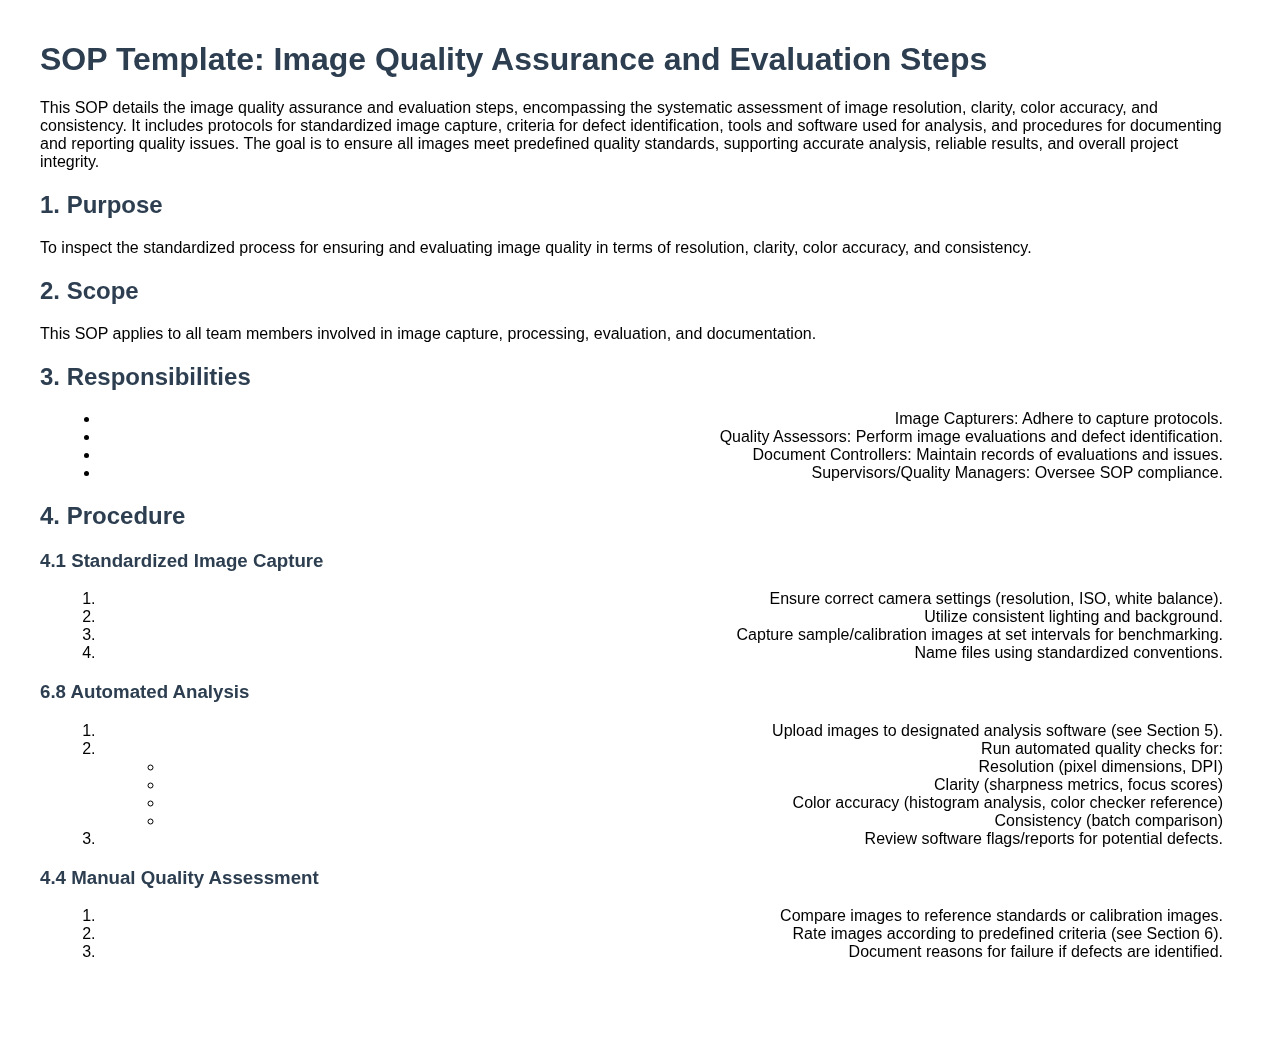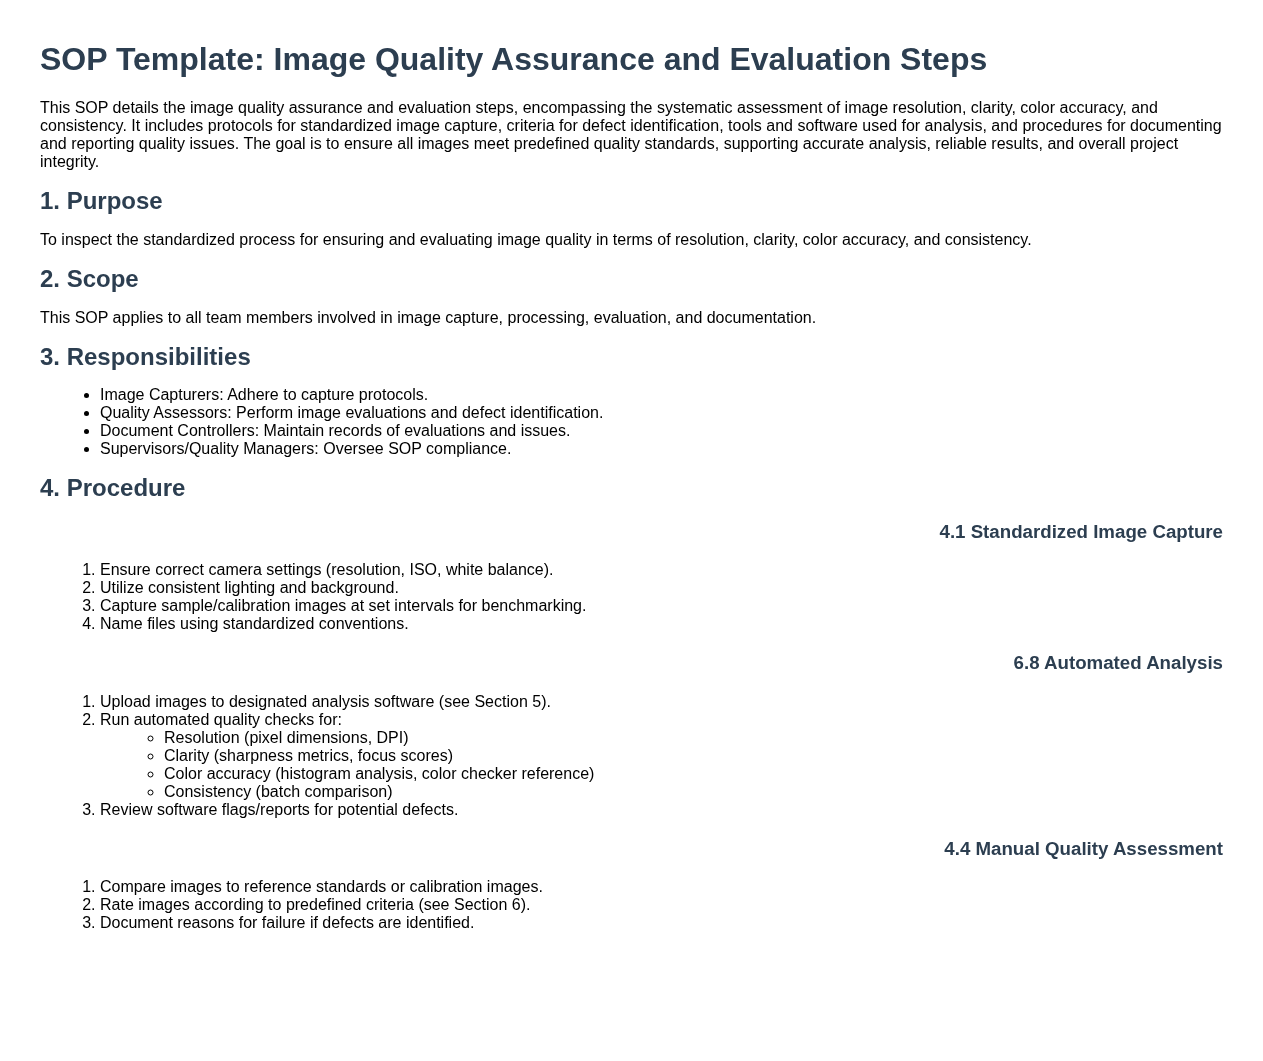--- a/index.html
+++ b/index.html
@@ -30,37 +30,37 @@
     font-weight: bold;
   }
   h1 {
     font-size: 32px;
     line-height: 1.2;
     margin: 0 0 21px 0;
   }
   h2 {
     font-size: 24px;
     line-height: 1.15;
-    margin: 4px 0;
+    margin: 20px 0;
   }
   h3 {
     font-size: 18.7px;
     line-height: 1.15;
     margin: 19px 0;
-    text-align: right;
   }
   p {
     margin: 16px 0;
   }
   ol, ul {
     margin: 16px 0;
     padding-left: 60px;
   }
   li {
     margin: 0;
+    text-align: right;
   }
   ul.nested {
     list-style-type: circle;
     margin: 0;
     padding-left: 64px;
   }
   strong { font-weight: normal; }
 </style>
 </head>
 <body>

